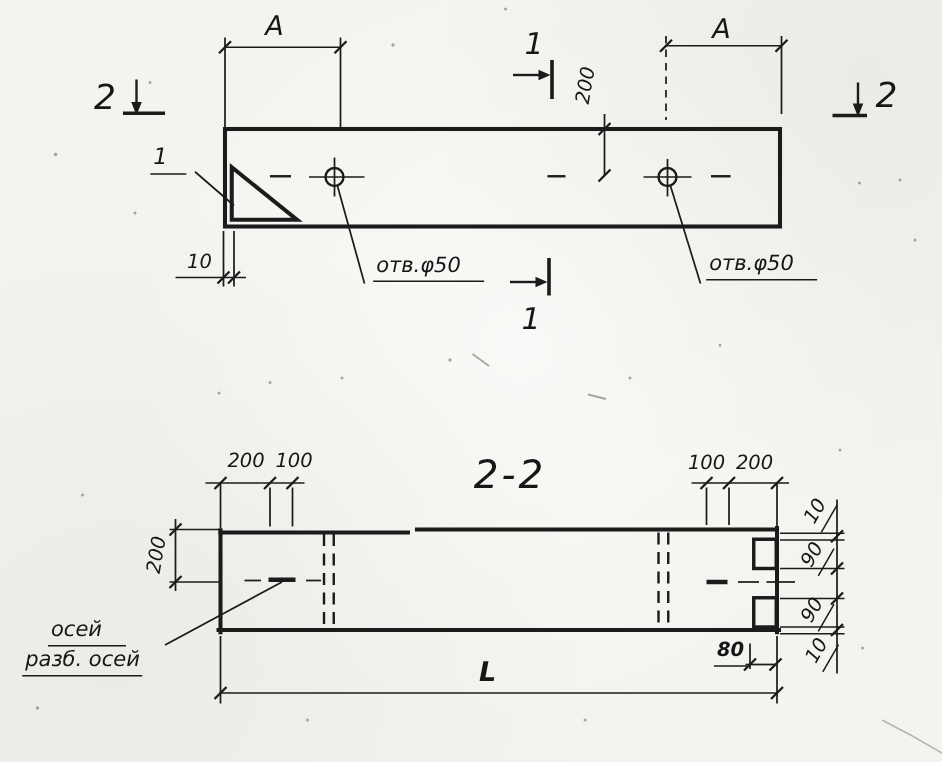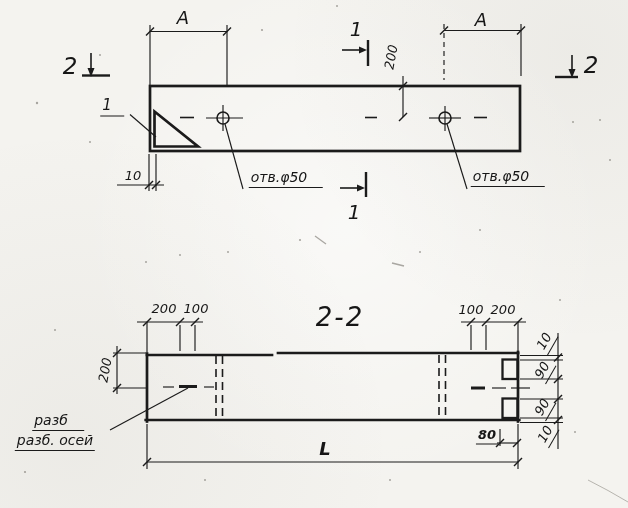--- a/index.html
+++ b/index.html
@@ -251,16 +251,16 @@
   <span class="lbl fs13" style="left:196px;top:308px;">100</span>
   <span class="lbl fs13" style="left:471px;top:309px;">100</span>
   <span class="lbl fs13" style="left:503px;top:309px;">200</span>
   <span class="lbl fs13 rot" style="left:105px;top:370px;">200</span>
   <span class="lbl fs13 rot60" style="left:544px;top:341px;"><span class="ul">10</span></span>
   <span class="lbl fs13 rot60" style="left:542px;top:370px;"><span class="ul">90</span></span>
   <span class="lbl fs13 rot60" style="left:542px;top:407px;"><span class="ul">90</span></span>
   <span class="lbl fs13 rot60" style="left:545px;top:434px;"><span class="ul">10</span></span>
   <span class="lbl fs13" style="left:487px;top:434px;font-weight:bold;"><span class="ul">80</span></span>
   <span class="lbl fs18" style="left:325px;top:449px;font-weight:600;">L</span>
-  <span class="lbl fs14" style="left:58px;top:420px;"><span class="ul-ext">разб</span></span>
+  <span class="lbl fs14" style="left:58px;top:420px;"><span class="ul-ext">осей</span></span>
   <span class="lbl fs14" style="left:55px;top:440px;"><span class="ul">разб. осей</span></span>
 
 </div>
 
 </body></html>

